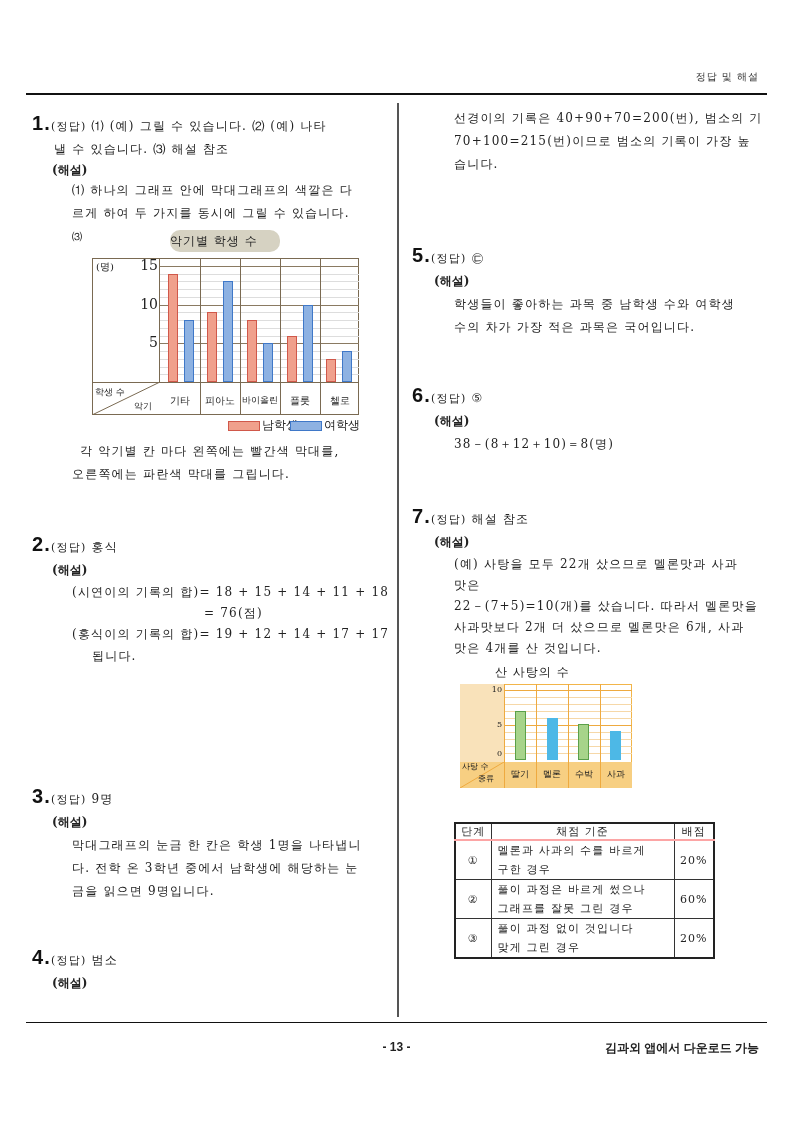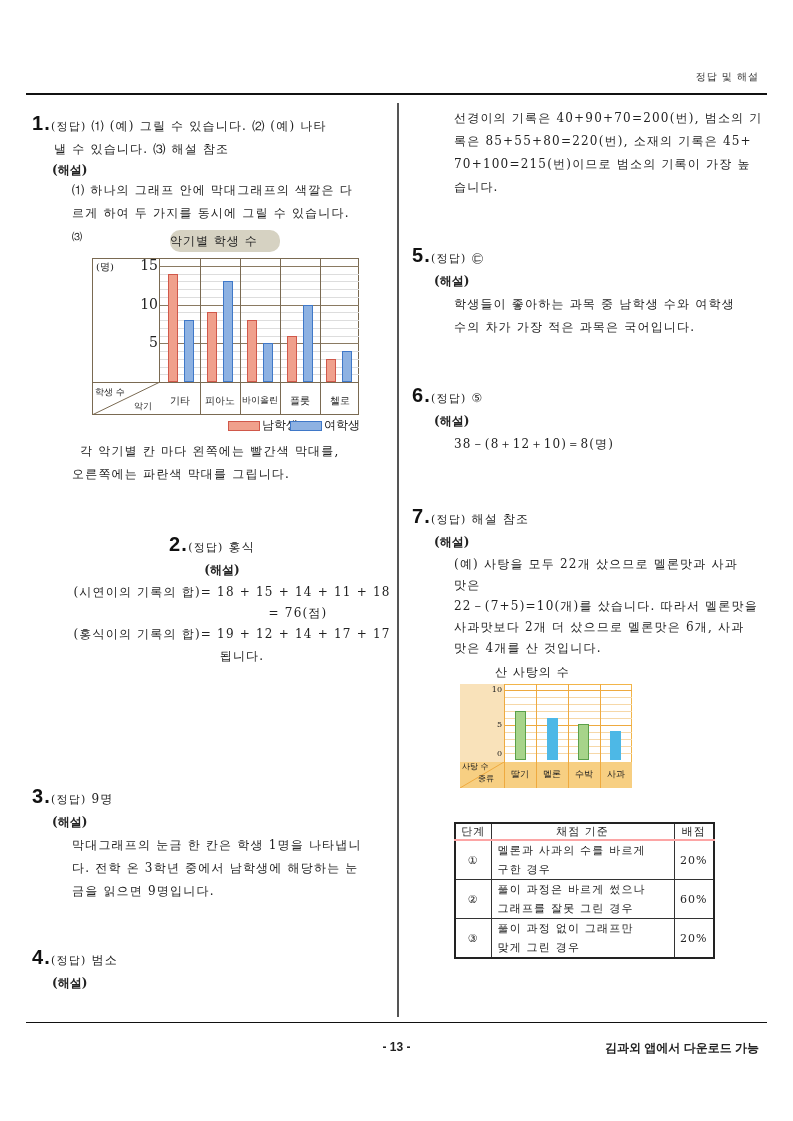--- a/index.html
+++ b/index.html
@@ -128,21 +128,21 @@
 <div class="abs legend-sw bar-m" style="left:228px; top:421px;"></div>
 <div class="abs" style="left:262px; top:417px; font-size:12px;">남학생</div>
 <div class="abs legend-sw bar-f" style="left:290px; top:421px;"></div>
 <div class="abs" style="left:324px; top:417px; font-size:12px;">여학생</div>
 
 <div class="abs q" style="left:32px; top:440px; width:360px;">
   <span class="line" style="padding-left:48px;">각 악기별 칸 마다 왼쪽에는 빨간색 막대를,</span>
   <span class="line" style="padding-left:40px;">오른쪽에는 파란색 막대를 그립니다.</span>
 </div>
 
-<div class="abs q" style="left:32px; top:533px; width:360px;text-align:center;">
+<div class="abs q" style="left:32px; top:533px; width:360px;">
   <span class="line"><span class="q-num">2.</span><span class="ans-lbl">(정답)</span> <span>홍식</span></span>
   <span class="exp-lbl" style="padding-left:20px;">(해설)</span>
   <span class="line" style="padding-left:40px; line-height:21px;">(시연이의 기록의 합)= 18 + 15 + 14 + 11 + 18</span>
   <span class="line" style="padding-left:172px; line-height:21px;">= 76(점)</span>
   <span class="line" style="padding-left:40px; line-height:21px;">(홍식이의 기록의 합)= 19 + 12 + 14 + 17 + 17</span>
   <span class="line" style="padding-left:60px;">됩니다.</span>
 </div>
 
 <div class="abs q" style="left:32px; top:785px; width:360px;">
   <span class="line"><span class="q-num">3.</span><span class="ans-lbl">(정답)</span> <span>9명</span></span>
@@ -152,21 +152,20 @@
   <span class="line" style="padding-left:40px;">금을 읽으면 9명입니다.</span>
 </div>
 
 <div class="abs q" style="left:32px; top:946px; width:360px;">
   <span class="line"><span class="q-num">4.</span><span class="ans-lbl">(정답)</span> <span>범소</span></span>
   <span class="exp-lbl" style="padding-left:20px;">(해설)</span>
 </div>
 
 <div class="abs q" style="left:454px; top:107px; width:330px;">
   <span class="line">선경이의 기록은 40+90+70=200(번), 범소의 기</span>
-  <span class="line">록은 85+55+80=220(번), 소재의 기록은 45+</span>
   <span class="line">70+100=215(번)이므로 범소의 기록이 가장 높</span>
   <span class="line">습니다.</span>
 </div>
 
 <div class="abs q" style="left:412px; top:244px; width:370px;">
   <span class="line"><span class="q-num">5.</span><span class="ans-lbl">(정답)</span> <span>㉢</span></span>
   <span class="exp-lbl" style="padding-left:22px;">(해설)</span>
   <span class="line" style="padding-left:42px;">학생들이 좋아하는 과목 중 남학생 수와 여학생</span>
   <span class="line" style="padding-left:42px;">수의 차가 가장 적은 과목은 국어입니다.</span>
 </div>
@@ -245,21 +244,21 @@
       <td>②</td>
       <td class="crit">
           <span class="line">풀이 과정은 바르게 썼으나</span>
           <span class="line">그래프를 잘못 그린 경우</span>
         </td>
       <td>60%</td>
     </tr>
     <tr>
       <td>③</td>
       <td class="crit">
-          <span class="line">풀이 과정 없이 그래프만</span>
+          <span class="line">풀이 과정 없이 것입니다</span>
           <span class="line">맞게 그린 경우</span>
         </td>
       <td>20%</td>
     </tr>
   </tbody>
 </table>
 
 <div class="abs bottom-rule"></div>
 <div class="abs page-num">- 13 -</div>
 <div class="abs footer-note">김과외 앱에서 다운로드 가능</div>

